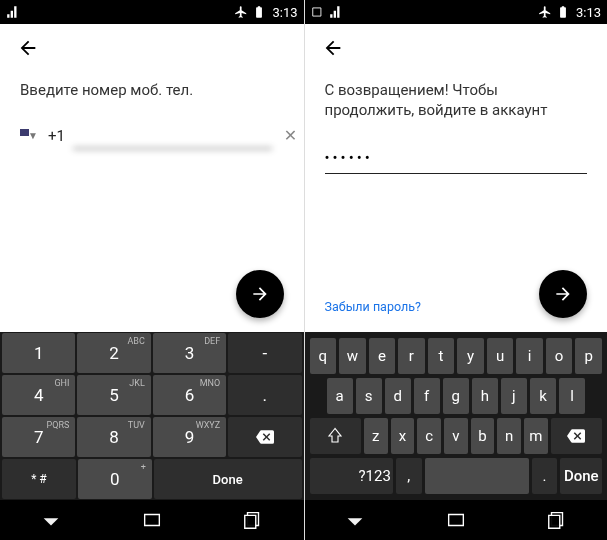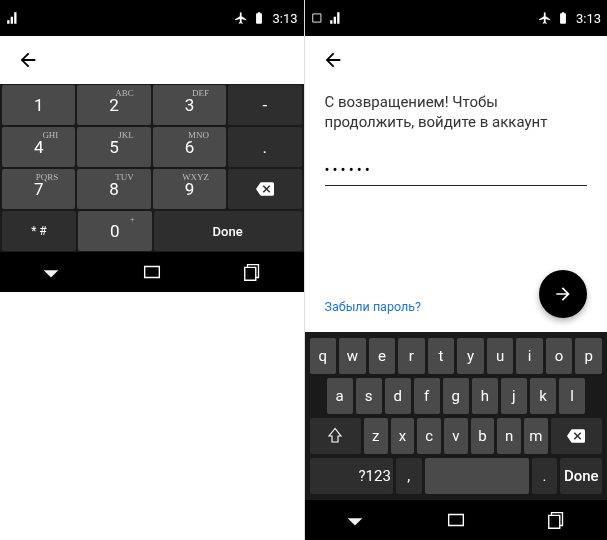--- a/index.html
+++ b/index.html
@@ -1,20 +1,20 @@
 <!DOCTYPE html>
 <html><head>
 <meta charset="utf-8">
 <style>
 * { margin:0; padding:0; box-sizing:border-box; font-family: Roboto, Arial, sans-serif; }
 body { display:flex; width:607px; height:540px; background:#fff; }
 .screen { width:303.5px; height:540px; background:#fff; display:flex; flex-direction:column; position:relative; }
 .screen + .screen { border-left:1px solid #ddd; }
 
-.status-bar { height:36px; background:#000; color:#fff; display:flex; align-items:center; justify-content:flex-end; padding:0 6px; font-size:12px; gap:4px; }
+.status-bar { height:24px; background:#000; color:#fff; display:flex; align-items:center; justify-content:flex-end; padding:0 6px; font-size:12px; gap:4px; }
 .status-left { position:absolute; left:6px; display:flex; gap:4px; }
 .status-bar svg { width:14px; height:14px; fill:#fff; }
 .status-time { margin-left:2px; font-size:13px; }
 
 .appbar { height:48px; display:flex; align-items:center; padding:0 12px; }
 .back-btn { width:32px; height:32px; display:flex; align-items:center; justify-content:center; cursor:pointer; }
 .back-btn svg { width:22px; height:22px; fill:#000; }
 
 .content { flex:1; padding:8px 20px 0 20px; position:relative; }
 .prompt { font-size:15px; color:#333; line-height:1.35; margin-bottom:22px; }
@@ -36,21 +36,21 @@
 .links { position:absolute; left:20px; bottom:18px; display:flex; flex-direction:column; gap:24px; }
 .links a { color:#1a73e8; font-size:12.5px; text-decoration:none; cursor:pointer; }
 
 .kbd { background:#1a1a1a; display:flex; flex-direction:column; }
 .kbd-num { height:168px; }
 .kbd-q { height:168px; padding:4px 2px; }
 .krow { display:flex; flex:1; gap:2px; padding:1px 2px; }
 .key { flex:1; background:#4a4a4a; color:#fff; display:flex; align-items:center; justify-content:center; position:relative; font-size:17px; cursor:pointer; border-radius:2px; }
 .key.dark { background:#2e2e2e; }
 .key.wide { flex:2; }
-.key .sub { position:absolute; top:3px; right:17px; font-size:9px; color:#bbb;font-family:Liberation Serif, serif; }
+.key .sub { position:absolute; top:3px; right:6px; font-size:9px; color:#bbb; }
 .key.done { font-size:13px; font-weight:500; }
 .key.small { font-size:12px; }
 .key svg { width:18px; height:18px; fill:#fff; }
 
 .kbd-q .key { font-size:15px; }
 .kbd-q .krow { gap:3px; padding:2px 3px; }
 .k-shift, .k-del, .k-123, .k-done, .k-comma, .k-dot { background:#2e2e2e; }
 .k-space { flex:4; }
 .k-shift, .k-del { flex:1.4; }
 .k-123 { flex:1.4; font-size:12px;padding-left:47px; }
@@ -81,20 +81,35 @@
   </div>
 
   <div class="appbar">
     <div class="back-btn">
       <svg viewBox="0 0 24 24">
           <path d="M20 11H7.83l5.59-5.59L12 4l-8 8 8 8 1.41-1.41L7.83 13H20v-2z"></path>
         </svg>
     </div>
   </div>
 
+  <div class="content">
+    <div class="prompt">Введите номер моб. тел.</div>
+    <div class="phone-row">
+      <span class="flag"></span>
+      <span class="drop">▼</span>
+      <span class="dial">+1</span>
+      <input class="phone-input" type="text" style="filter: blur(3px);" value=" ">
+      <span class="clear-x">✕</span>
+    </div>
+    <div class="fab">
+      <svg viewBox="0 0 24 24">
+          <path d="M12 4l-1.41 1.41L16.17 11H4v2h12.17l-5.58 5.59L12 20l8-8-8-8z"></path>
+        </svg>
+    </div>
+  </div>
 
   <div class="kbd kbd-num">
     <div class="krow">
       <div class="key">
           <span>1</span>
         </div>
       <div class="key">
           <span>2</span>
           <span class="sub">ABC</span>
         </div>

